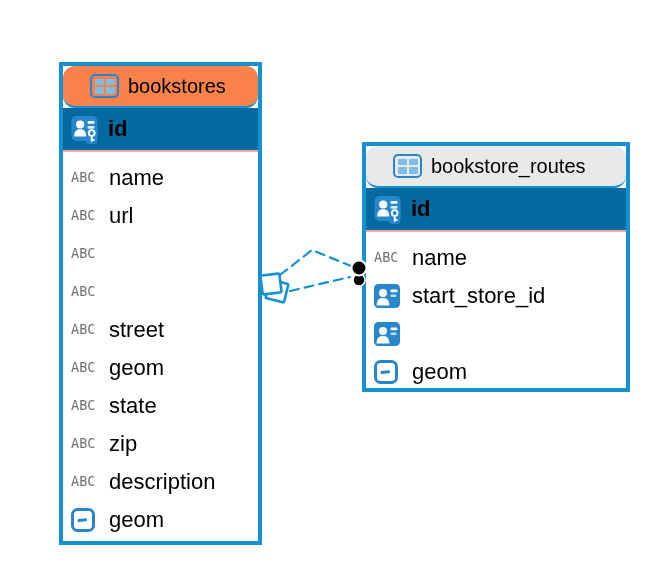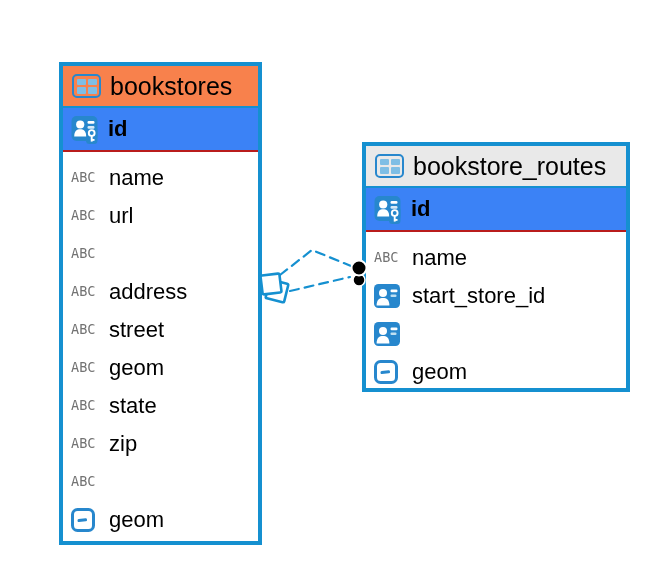--- a/index.html
+++ b/index.html
@@ -19,31 +19,32 @@
     box-sizing: border-box;
     z-index: 1;
   }
   #table-bookstores       { left: 59px;  top: 62px;  width: 203px; height: 483px; }
   #table-bookstore-routes { left: 362px; top: 142px; width: 268px; height: 250px; }
 
   .tbl-header {
     height: 40px;
     border-bottom: 2px solid #1590D0;
     display: flex; align-items: center;
-    gap: 9px; padding: 0 9px;
-    font-size: 25px;
+    gap: 9px; padding: 0 27px;
+    font-size: 20px;
     white-space: nowrap;
+    border-radius: 12px;
   }
   .pk-row {
     height: 42px;
-    border-bottom: 2px solid #b91c1c;
+    border-bottom: 2px solid #fca5a5;
     display: flex; align-items: center;
     gap: 8px; padding: 0 8px;
     font-size: 22px; font-weight: 700;
-    background: #3b82f6;
+    background: #0369a1;
   }
   .fields { padding-top: 7px; }
   .field-row {
     height: 38px;
     display: flex; align-items: center;
     gap: 9px; padding: 0 8px;
     font-size: 22px;
     white-space: nowrap;
   }
 
@@ -125,21 +126,20 @@
       </div>
       <div class="field-row">
         <span class="ficon">
           <span class="abc">ABC</span>
         </span>
       </div>
       <div class="field-row">
         <span class="ficon">
           <span class="abc">ABC</span>
         </span>
-        <span>address</span>
       </div>
       <div class="field-row">
         <span class="ficon">
           <span class="abc">ABC</span>
         </span>
         <span>street</span>
       </div>
       <div class="field-row">
         <span class="ficon">
           <span class="abc">ABC</span>
@@ -155,20 +155,21 @@
       <div class="field-row">
         <span class="ficon">
           <span class="abc">ABC</span>
         </span>
         <span>zip</span>
       </div>
       <div class="field-row">
         <span class="ficon">
           <span class="abc">ABC</span>
         </span>
+        <span>description</span>
       </div>
       <div class="field-row">
         <span class="ficon">
           <svg width="24" height="24" viewBox="0 0 24 24">
             <rect x="1.5" y="1.5" width="21" height="21" rx="5" fill="#fff" stroke="#2787CD" stroke-width="3"></rect>
             <rect x="6.5" y="10.6" width="9.5" height="3.1" rx="1.3" fill="#2787CD" transform="rotate(-6 11.5 12)"></rect>
           </svg>
         </span>
         <span>geom</span>
       </div>

